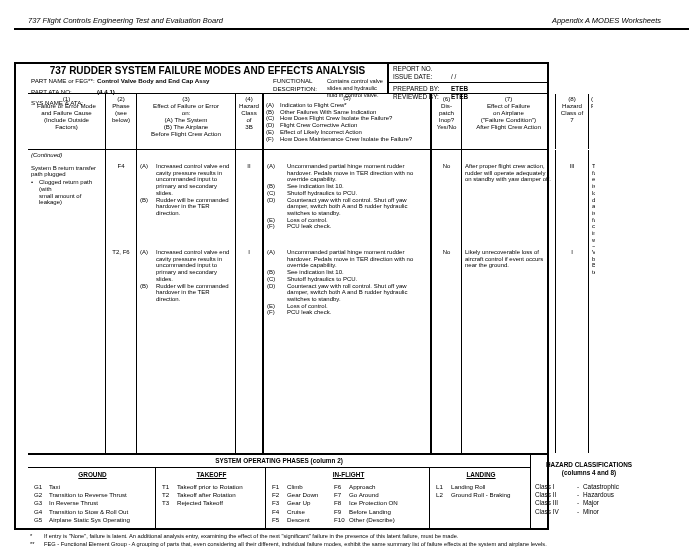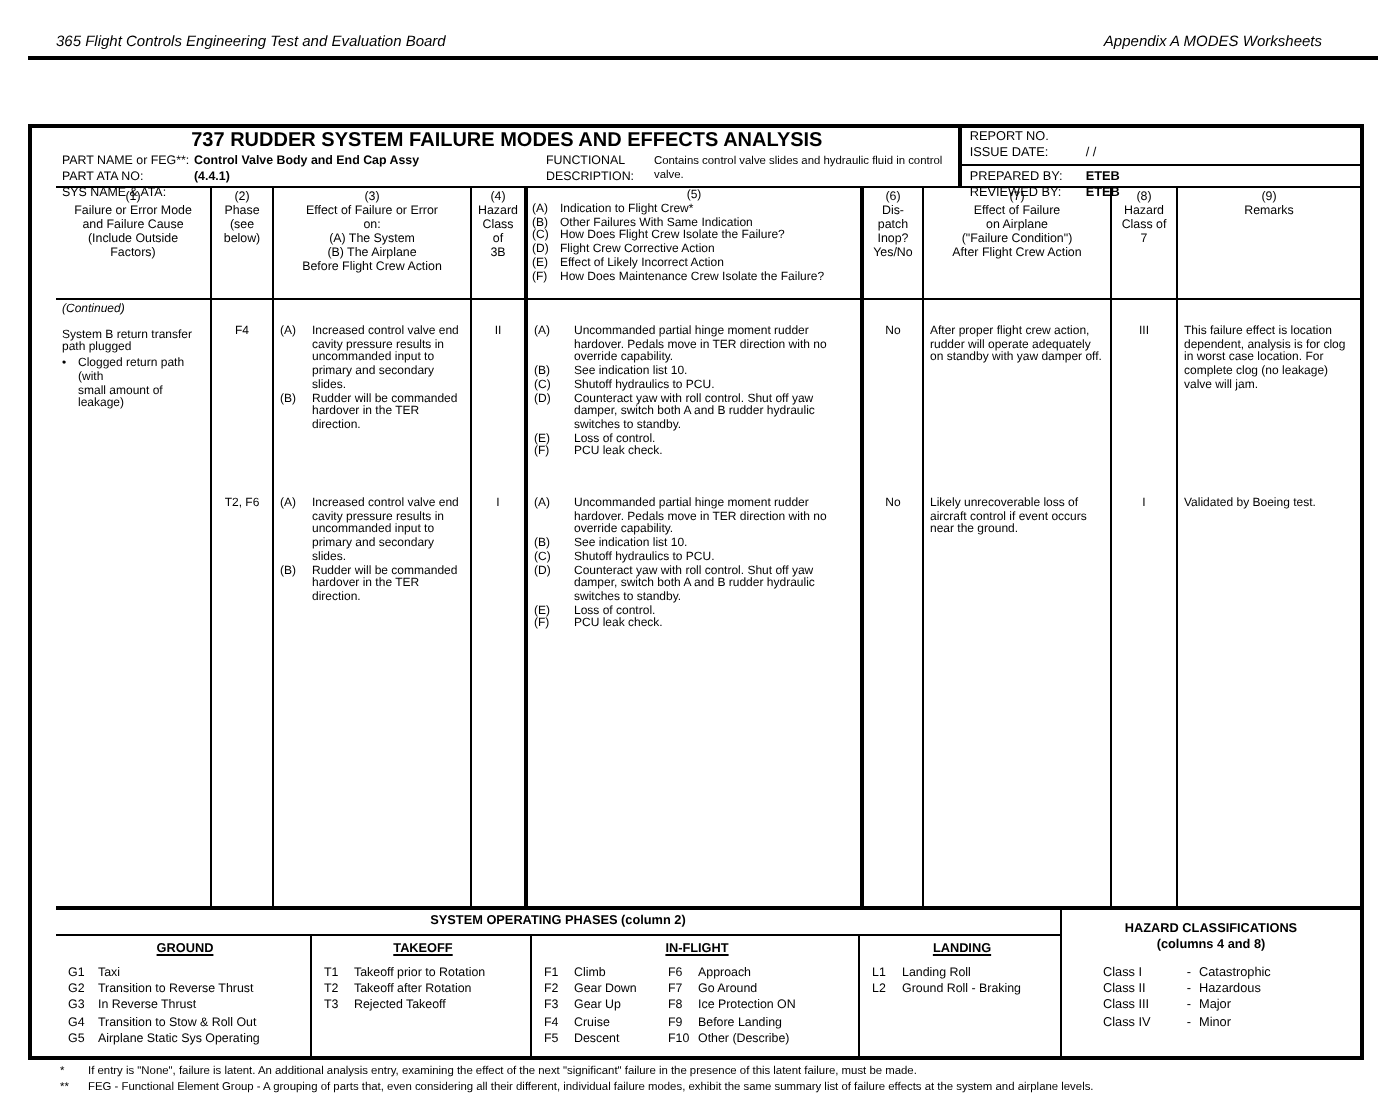--- a/index.html
+++ b/index.html
@@ -11,21 +11,21 @@
   }
   .ml { white-space:pre-line; }
   .b { font-weight:bold; }
 
   
   .page-hdr { display:flex; justify-content:space-between; font-style:italic;
     font-size:7.5px; padding:16px 28px 3px 28px; }
   .rule { height:2px; background:#000; margin:0 0 0 14px; width:675px; }
 
   
-  .form { margin:32px 0 0 14px; width:668px; border:2px solid #000; background:#fff;padding-left:12px; }
+  .form { margin:32px 0 0 14px; width:535px; border:2px solid #000; background:#fff;padding-left:12px; }
 
   
   .form-top { display:flex; height:30px; border-bottom:1px solid #000; }
   .form-top-left { width:464px; padding:1px 3px 0 3px; }
   .form-title { text-align:center; font-weight:bold; font-size:10px; line-height:11px; }
   .fields { display:grid; grid-template-columns:66px 176px 54px 1fr;
     font-size:6.2px; line-height:1.25; margin-top:1px; }
   .f-pn  { grid-area:1/1; } .f-pnv { grid-area:1/2; }
   .f-fl  { grid-area:1/3/span 2/4; } .f-fd { grid-area:1/4/span 2/5; font-size:5.7px; padding-top:1px; }
   .f-pa  { grid-area:2/1; } .f-pav { grid-area:2/2; }
@@ -85,21 +85,21 @@
   .footnotes { margin:3px 0 0 30px; font-size:5.7px; line-height:1.35; }
   .fn { display:flex; }
   .fn .mark { width:14px; flex:none; }
 </style>
 </head>
 <body>
 
 <div>
 
   <div class="page-hdr">
-    <span>365 Flight Controls Engineering Test and Evaluation Board</span>
+    <span>737 Flight Controls Engineering Test and Evaluation Board</span>
     <span>Appendix A   MODES Worksheets</span>
   </div>
   <div class="rule"></div>
 
   <div class="form">
 
     <div class="form-top">
       <div class="form-top-left">
         <div class="form-title">737 RUDDER SYSTEM FAILURE MODES AND EFFECTS ANALYSIS</div>
         <div class="fields">

